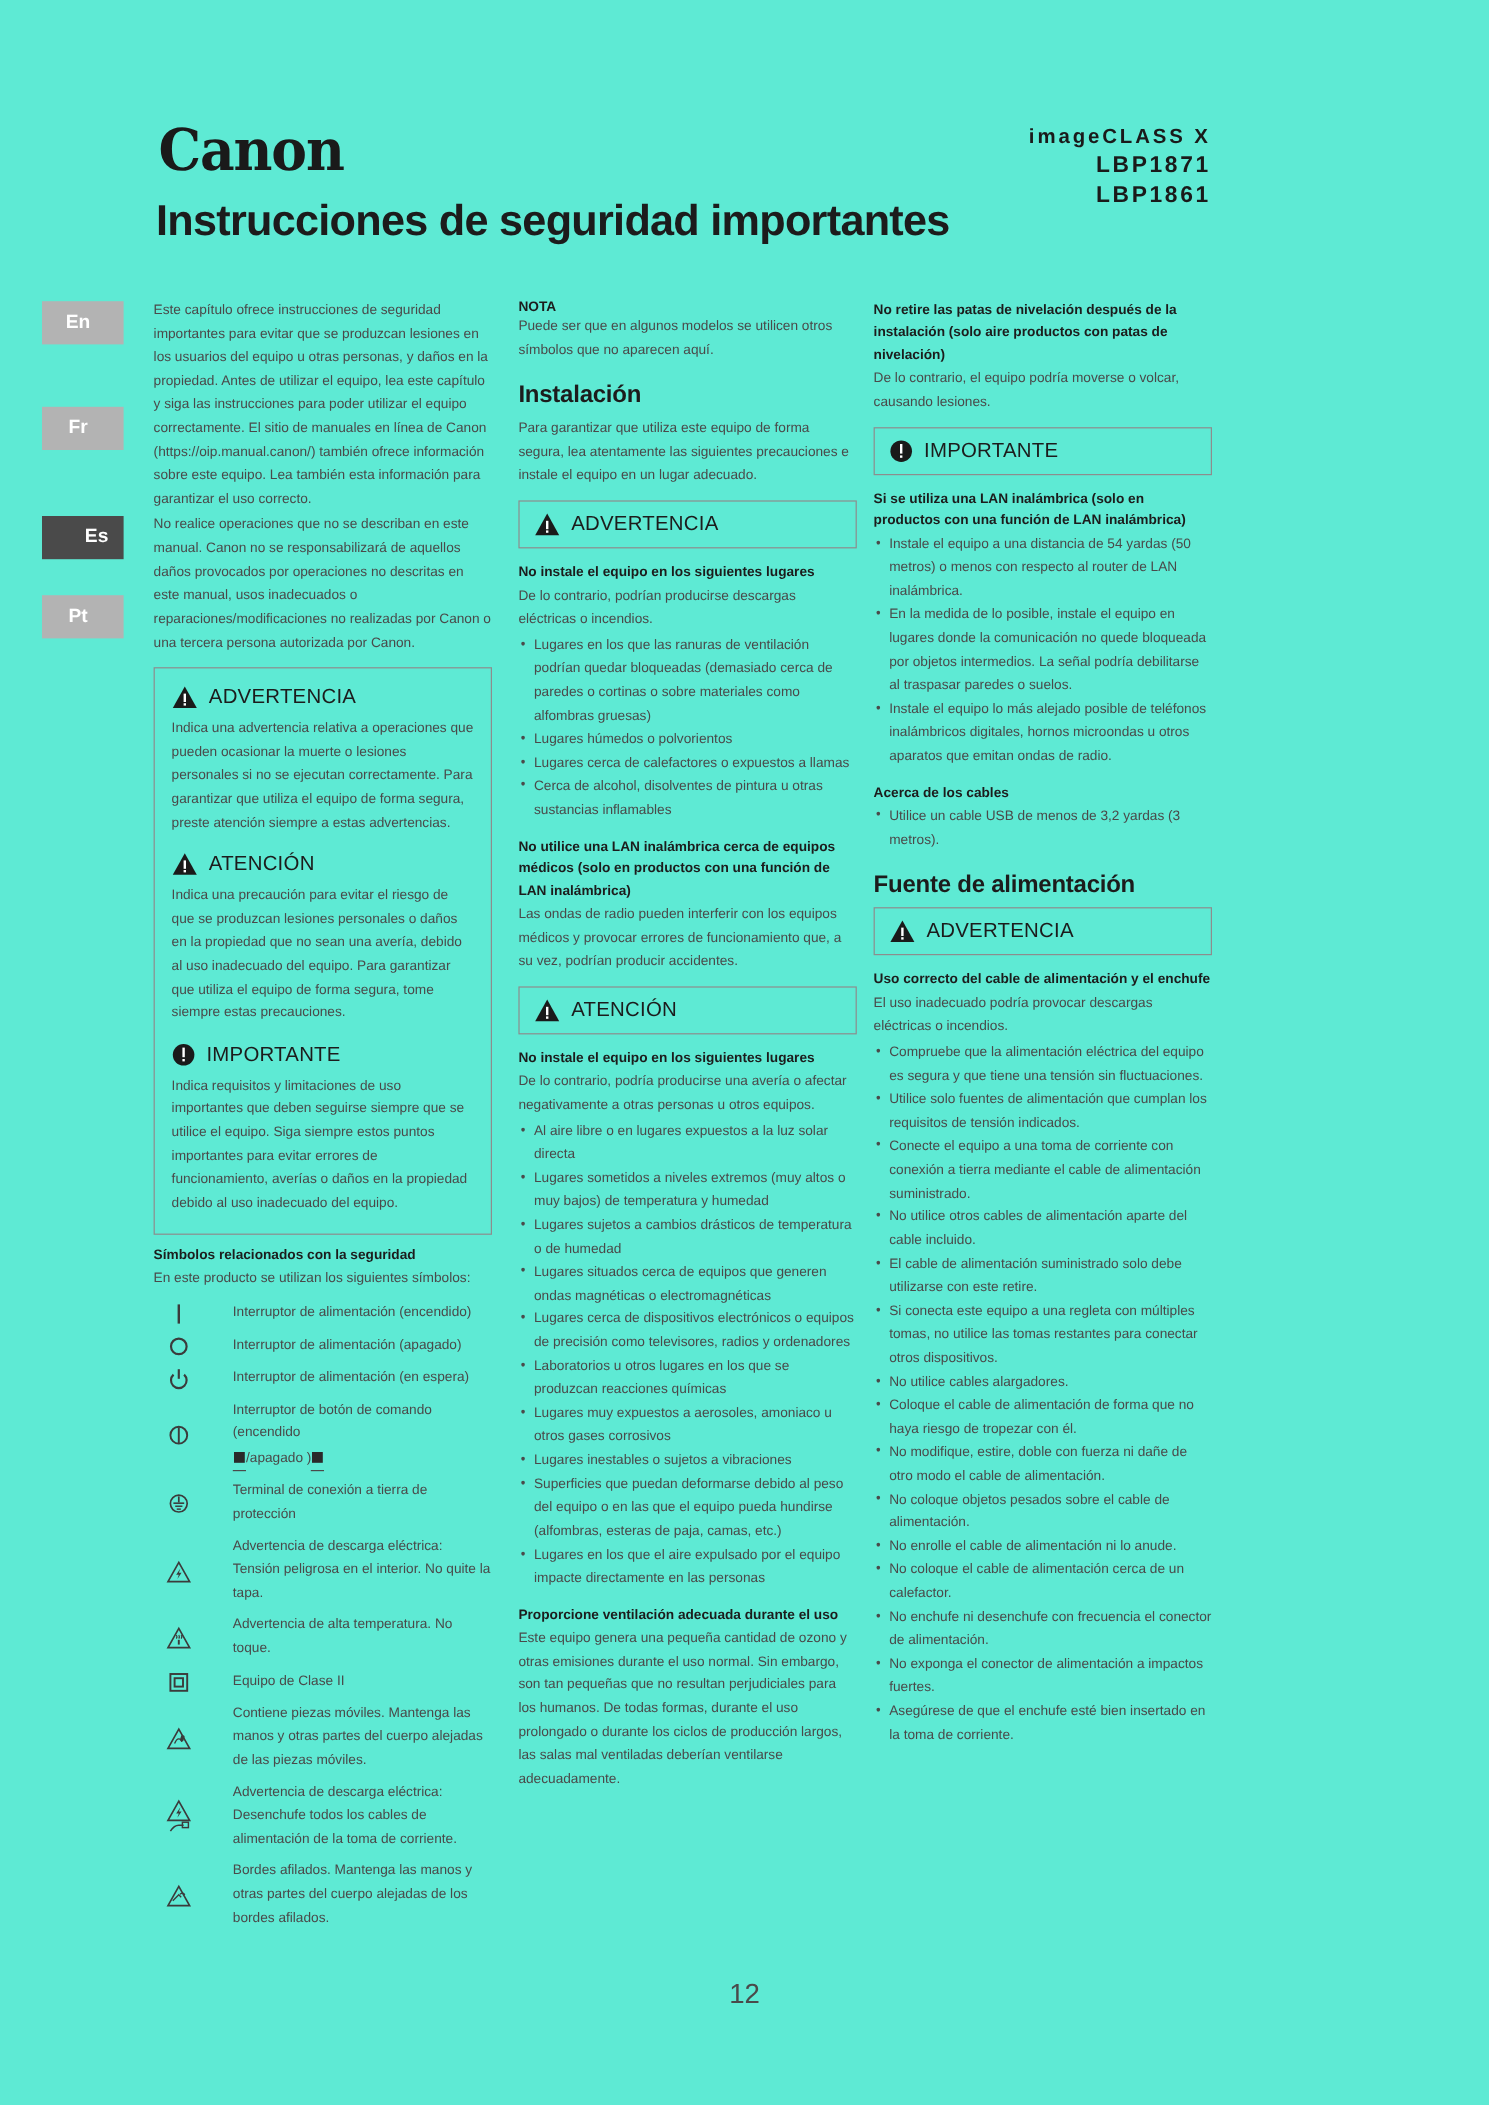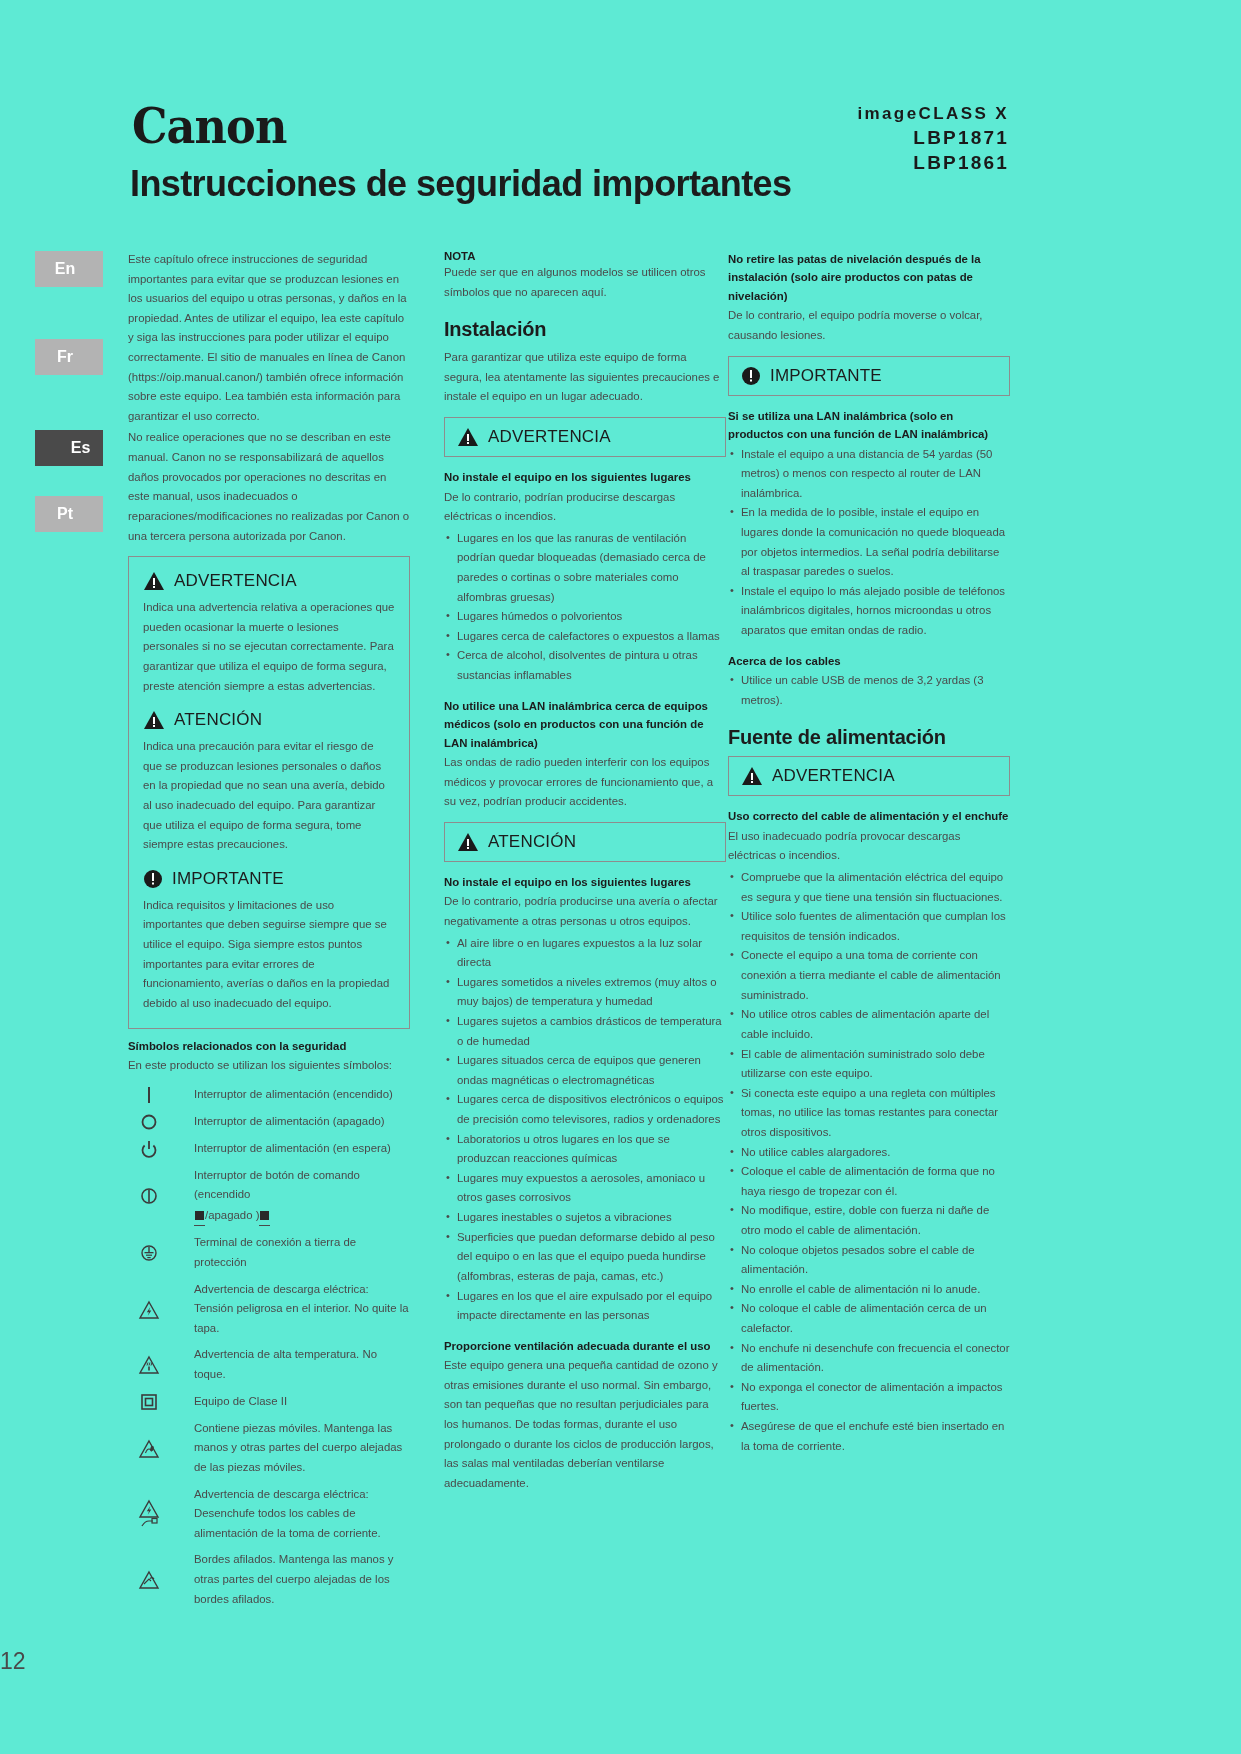--- a/index.html
+++ b/index.html
@@ -39,21 +39,21 @@
     color: #fff; font-weight: 700; font-size: 16px;
     display: flex; align-items: center; justify-content: center;
     padding-right: 8px;
   }
   .lang-tab.inactive { background: #b3b3b3; text-align: right; }
   .lang-tab.active { background: #4a4a4a; padding-left: 31px; }
 
   
   .col { position: absolute; top: 250px; width: 282px; }
   .col-1 { left: 128px; }
-  .col-2 { left: 444px; }
+  .col-2 { left: 432px; }
   .col-3 { left: 728px; }
 
   p, li { font-size: 11.4px; line-height: 1.72; color: #4a4a4a; }
   p { margin-bottom: 2px; }
 
   h2.section {
     font-size: 20px; font-weight: 700; color: #1c1c1c;
     margin: 16px 0 7px 0; letter-spacing: -0.2px;
   }
   h3.subhead {
@@ -101,21 +101,21 @@
     justify-content: center; align-items: center; padding-top: 1px;
   }
   .sym-text { font-size: 11.4px; line-height: 1.72; color: #4a4a4a; flex: 1; }
   .sym-row.center-ico .sym-cell { align-self: center; padding-top: 0; }
 
   .blk { display:inline-block; width:9px; height:9px; background:#2a2a2a; vertical-align:-1px;}
   .ul-line { border-bottom: 1px solid #4a4a4a; display:inline-block; padding: 0 1px;}
 
   .page-num {
     position: absolute; left: 0; right: 0; top: 1648px;
-    text-align: left; font-size: 23px; color: #4a4a4a;
+    text-align: center; font-size: 23px; color: #4a4a4a;
   }
 </style>
 </head>
 <body>
 
 <div class="page">
 
   <div class="logo">Canon</div>
 
   <div class="model-block">
@@ -392,21 +392,21 @@
       <span class="alert-title">ADVERTENCIA</span>
     </div>
 
     <h3 class="subhead">Uso correcto del cable de alimentación y el enchufe</h3>
     <p>El uso inadecuado podría provocar descargas eléctricas o incendios.</p>
     <ul>
       <li>Compruebe que la alimentación eléctrica del equipo es segura y que tiene una tensión sin fluctuaciones.</li>
       <li>Utilice solo fuentes de alimentación que cumplan los requisitos de tensión indicados.</li>
       <li>Conecte el equipo a una toma de corriente con conexión a tierra mediante el cable de alimentación suministrado.</li>
       <li>No utilice otros cables de alimentación aparte del cable incluido.</li>
-      <li>El cable de alimentación suministrado solo debe utilizarse con este equipo.</li>
+      <li>El cable de alimentación suministrado solo debe utilizarse con este retire.</li>
       <li>Si conecta este equipo a una regleta con múltiples tomas, no utilice las tomas restantes para conectar otros dispositivos.</li>
       <li>No utilice cables alargadores.</li>
       <li>Coloque el cable de alimentación de forma que no haya riesgo de tropezar con él.</li>
       <li>No modifique, estire, doble con fuerza ni dañe de otro modo el cable de alimentación.</li>
       <li>No coloque objetos pesados sobre el cable de alimentación.</li>
       <li>No enrolle el cable de alimentación ni lo anude.</li>
       <li>No coloque el cable de alimentación cerca de un calefactor.</li>
       <li>No enchufe ni desenchufe con frecuencia el conector de alimentación.</li>
       <li>No exponga el conector de alimentación a impactos fuertes.</li>
       <li>Asegúrese de que el enchufe esté bien insertado en la toma de corriente.</li>

